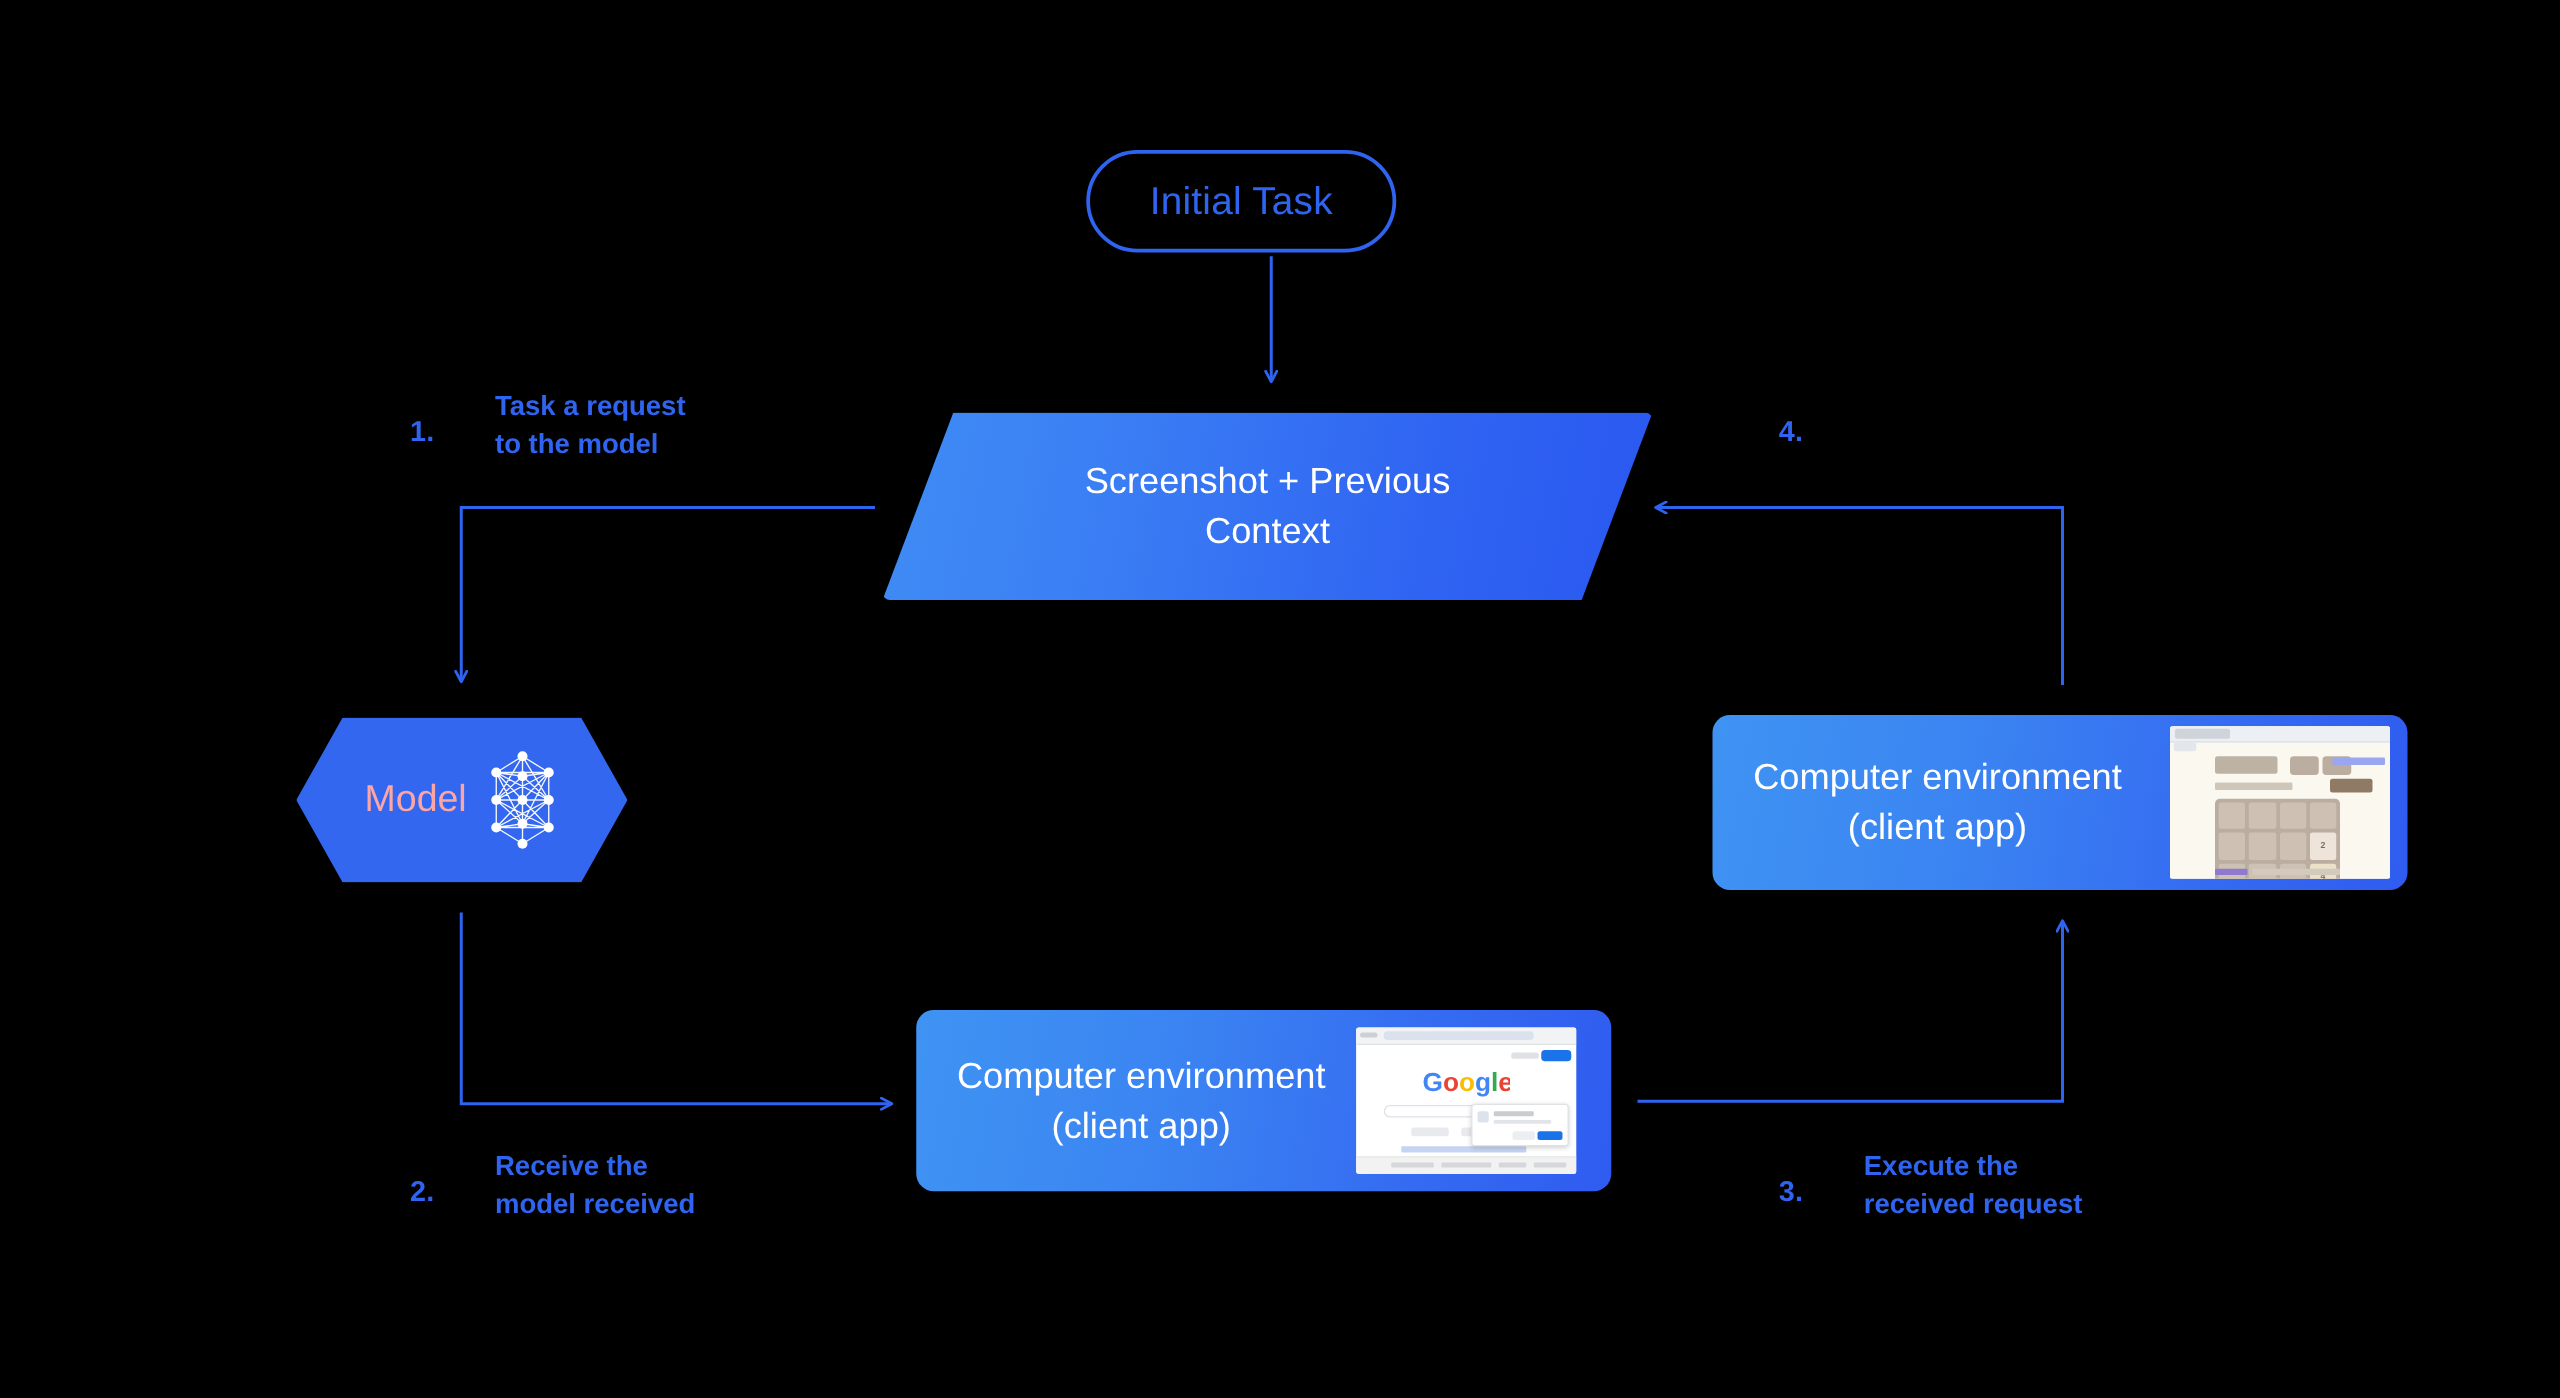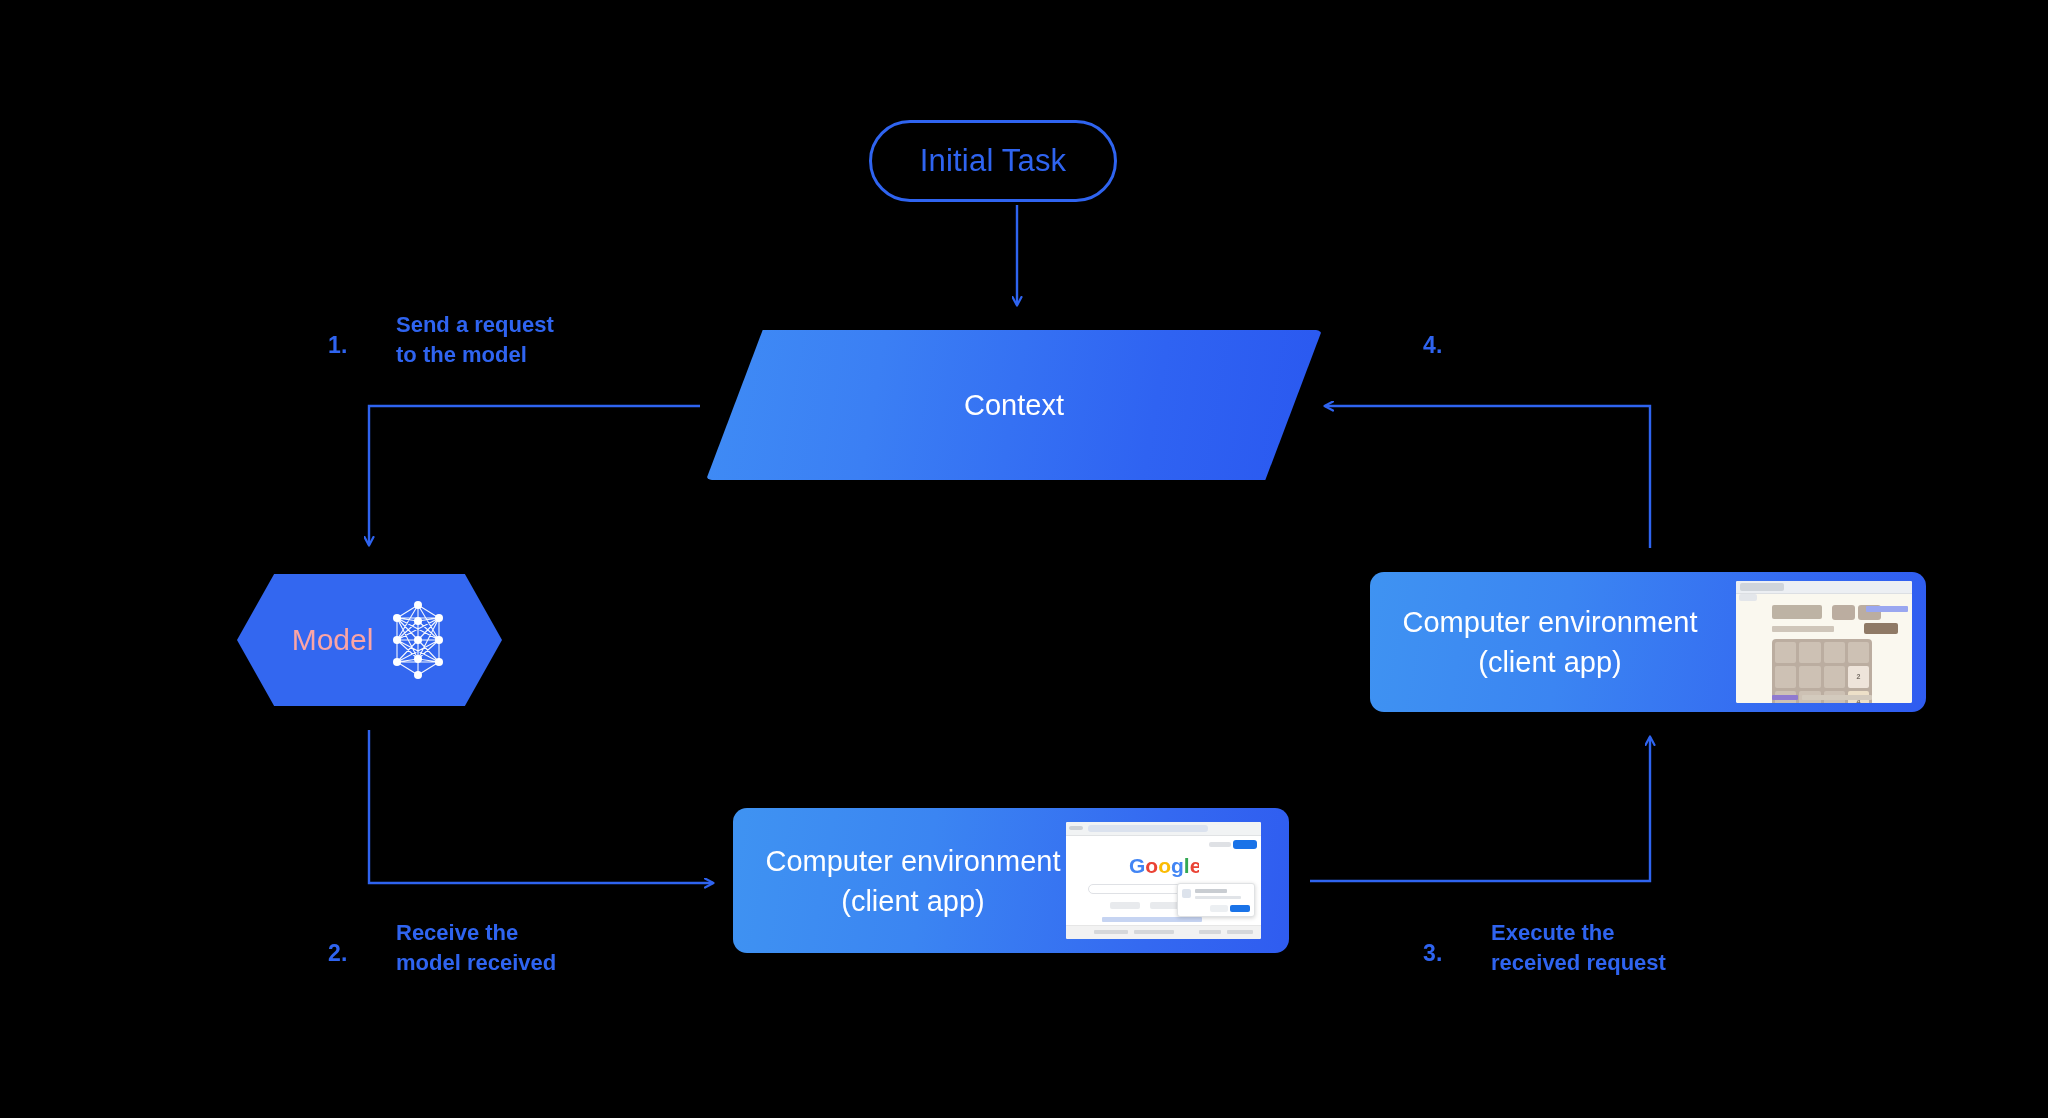--- a/index.html
+++ b/index.html
@@ -58,21 +58,21 @@
   }
   #card-right{left:1370px;top:572px;width:556px;height:140px;}
   #card-bottom{left:733px;top:808px;width:556px;height:145px;}
   .card-label{
     position:absolute;left:0;top:0;height:100%;width:360px;
     display:flex;flex-direction:column;align-items:center;justify-content:center;
     color:#fff;font-size:29px;line-height:40px;text-align:center;
   }
   .thumb{position:absolute;border-radius:2px;background:#fff;overflow:hidden;}
   #thumb-right{right:14px;top:9px;width:176px;height:122px;}
-  #thumb-bottom{right:28px;top:14px;width:176px;height:117px;padding-left:19px;}
+  #thumb-bottom{right:28px;top:14px;width:176px;height:117px;}
 
   
   .step{position:absolute;color:#2f64f0;}
   .step .num{
     position:absolute;left:0;top:22px;font-size:23px;font-weight:700;letter-spacing:.3px;
   }
   .step .txt{
     position:absolute;left:68px;top:0;font-size:22px;font-weight:700;line-height:30px;white-space:pre-line;
   }
   #step1{left:328px;top:310px;width:310px;height:70px;}
@@ -144,20 +144,21 @@
     <path d="M1650,548 L1650,406 L1325,406" fill="none" stroke="#2f64f0" stroke-width="2.4" marker-end="url(#ah)"></path>
   </svg>
 
   <div class="pill">
     <span>Initial Task</span>
   </div>
 
   <div class="para-wrap">
     <div class="para"></div>
     <div class="para-label">
+      <div>Screenshot + Previous</div>
       <div>Context</div>
     </div>
   </div>
 
   <div class="hex-wrap">
     <div class="hex"></div>
     <div class="hex-inner">
       <span class="model-txt">Model</span>
       <svg class="nn" viewBox="0 0 58 82">
         <g stroke="#ffffff" stroke-width="1.1" fill="none" opacity="0.95">
@@ -264,21 +265,21 @@
           <div class="fl" style="left:68px;width:40px;"></div>
           <div class="fl" style="right:40px;width:22px;"></div>
           <div class="fl" style="right:8px;width:26px;"></div>
         </div>
       </div>
     </div>
   </div>
 
   <div class="step" id="step1">
     <span class="num">1.</span>
-    <span class="txt">Send a request
+    <span class="txt">Task a request
 to the model</span>
   </div>
   <div class="step" id="step4">
     <span class="num">4.</span>
   </div>
   <div class="step" id="step2">
     <span class="num">2.</span>
     <span class="txt">Receive the
 model received</span>
   </div>

